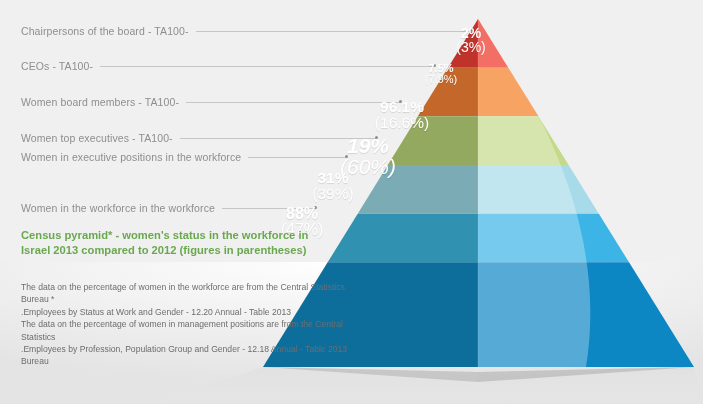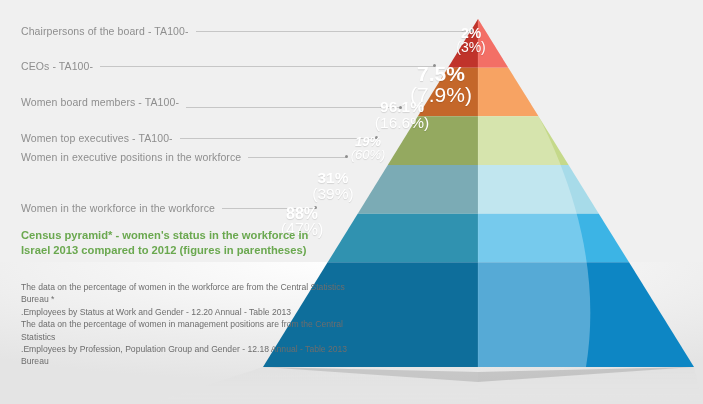--- a/index.html
+++ b/index.html
@@ -103,21 +103,21 @@
       </span>
   </div>
 
   <div class="label-row" style="left:21px;top:60px;">
     <span class="label-text">CEOs - TA100-</span>
     <span class="leader" style="width:335px;">
         <i class="dot"></i>
       </span>
   </div>
 
-  <div class="label-row" style="left:21px;top:96px;align-items:flex-end;">
+  <div class="label-row" style="left:21px;top:96px;">
     <span class="label-text">Women board members - TA100-</span>
     <span class="leader" style="width:215px;">
         <i class="dot"></i>
       </span>
   </div>
 
   <div class="label-row" style="left:21px;top:132px;justify-content:flex-end;">
     <span class="label-text">Women top executives - TA100-</span>
     <span class="leader" style="width:197px;">
         <i class="dot"></i>
@@ -136,31 +136,31 @@
     <span class="leader" style="width:94px;">
         <i class="dot"></i>
       </span>
   </div>
 
   <div class="pct" style="left:441px;top:26px;width:60px;font-size:14px;">
     <span class="cur">2%</span>
     <span class="prev">(3%)</span>
   </div>
 
-  <div class="pct" style="left:403px;top:63px;width:76px;font-size:21px;">
+  <div class="pct" style="left:403px;top:63px;width:76px;font-size:11px;">
     <span class="cur">7.5%</span>
     <span class="prev">(7.9%)</span>
   </div>
 
   <div class="pct" style="left:358px;top:99px;width:88px;font-size:15.5px;">
     <span class="cur">96.1%</span>
     <span class="prev">(16.6%)</span>
   </div>
 
-  <div class="pct" style="left:329px;top:135px;width:78px;font-size:13px;font-style:italic;">
+  <div class="pct" style="left:329px;top:135px;width:78px;font-size:21px;font-style:italic;">
     <span class="cur">19%</span>
     <span class="prev">(60%)</span>
   </div>
 
   <div class="pct" style="left:294px;top:170px;width:78px;font-size:15.5px;">
     <span class="cur">31%</span>
     <span class="prev">(39%)</span>
   </div>
 
   <div class="pct" style="left:262px;top:206px;width:80px;font-size:16px;">

